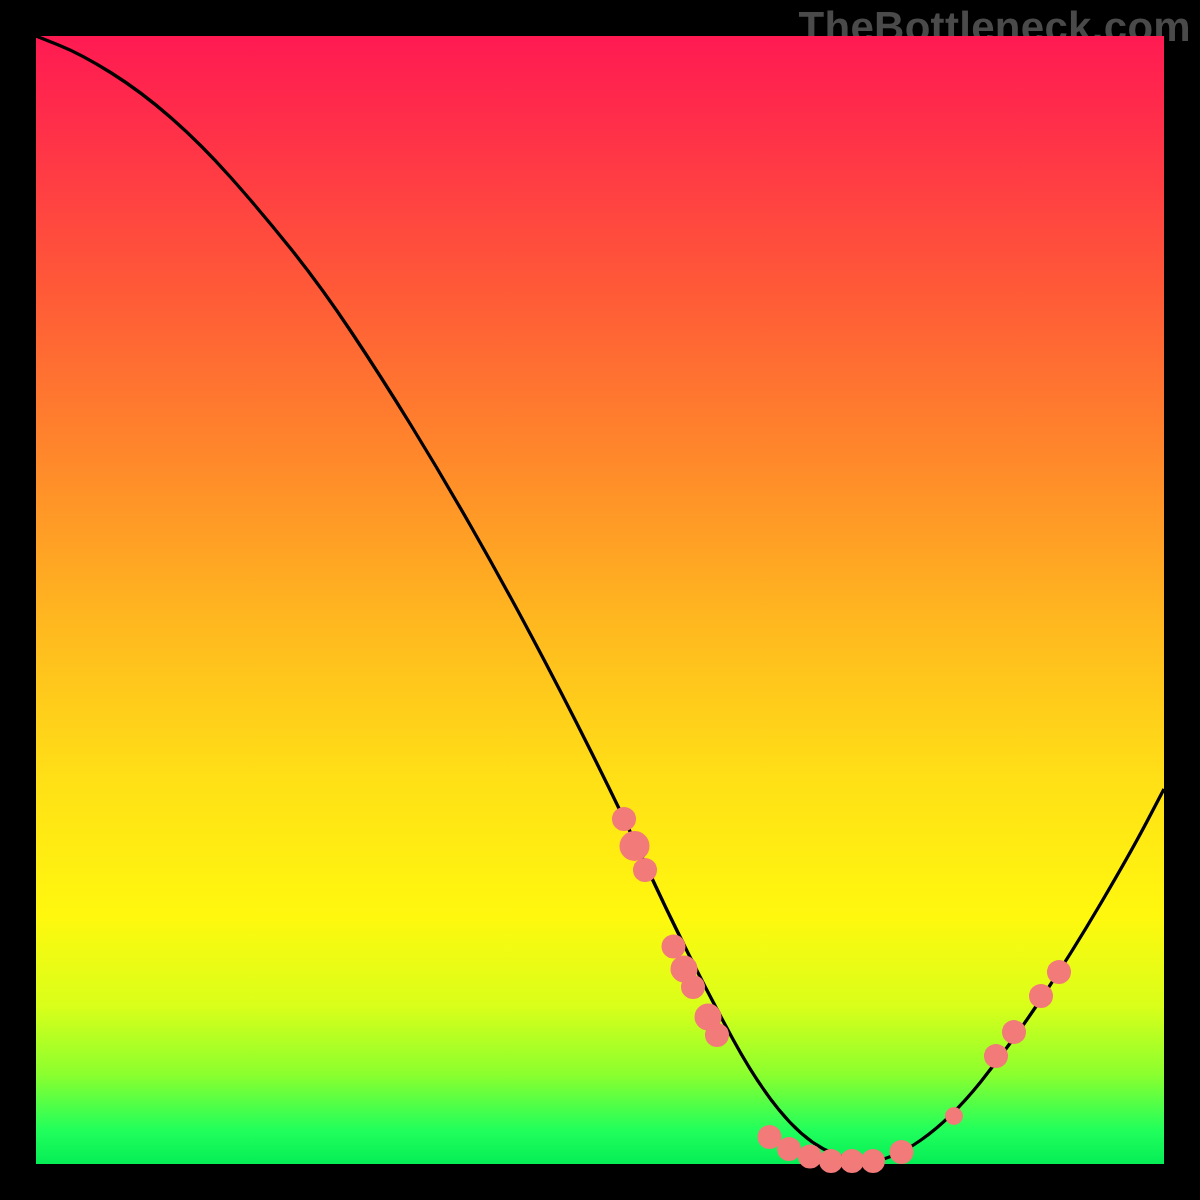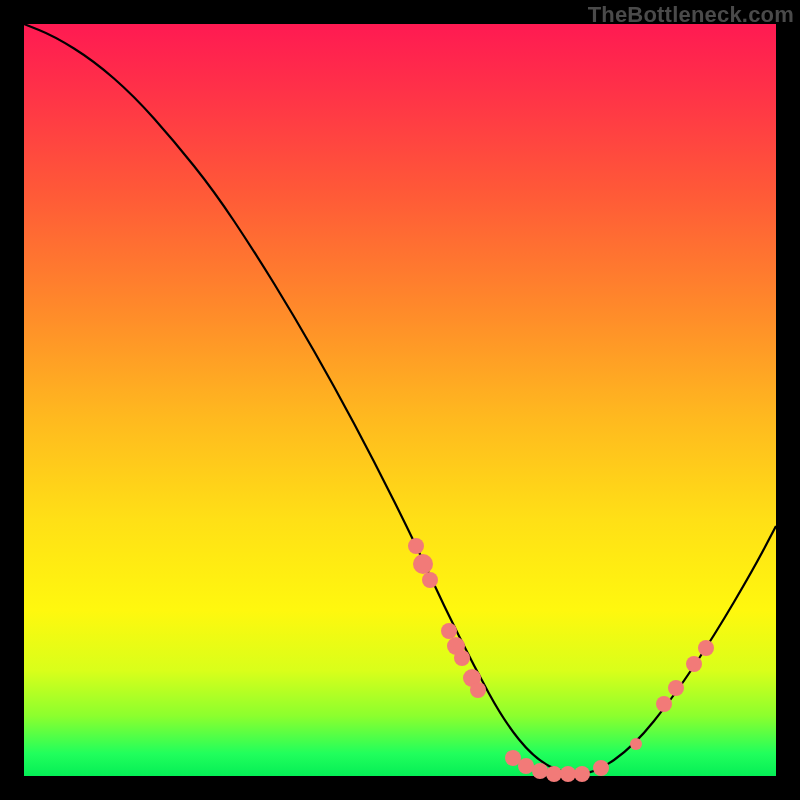--- a/index.html
+++ b/index.html
@@ -46,21 +46,21 @@
     top: 0;
     width: 752px;
     height: 752px;
     overflow: visible;
   }
   .watermark {
     position: absolute;
     top: 2px;
     right: 6px;
     color: #4a4a4a;
-    font-size: 22px;
+    font-size: 28px;
     font-weight: 600;
     letter-spacing: 0.2px;
     user-select: none;
   }
 </style>
 </head>
 <body>
 
 <div class="watermark">TheBottleneck.com</div>
 

